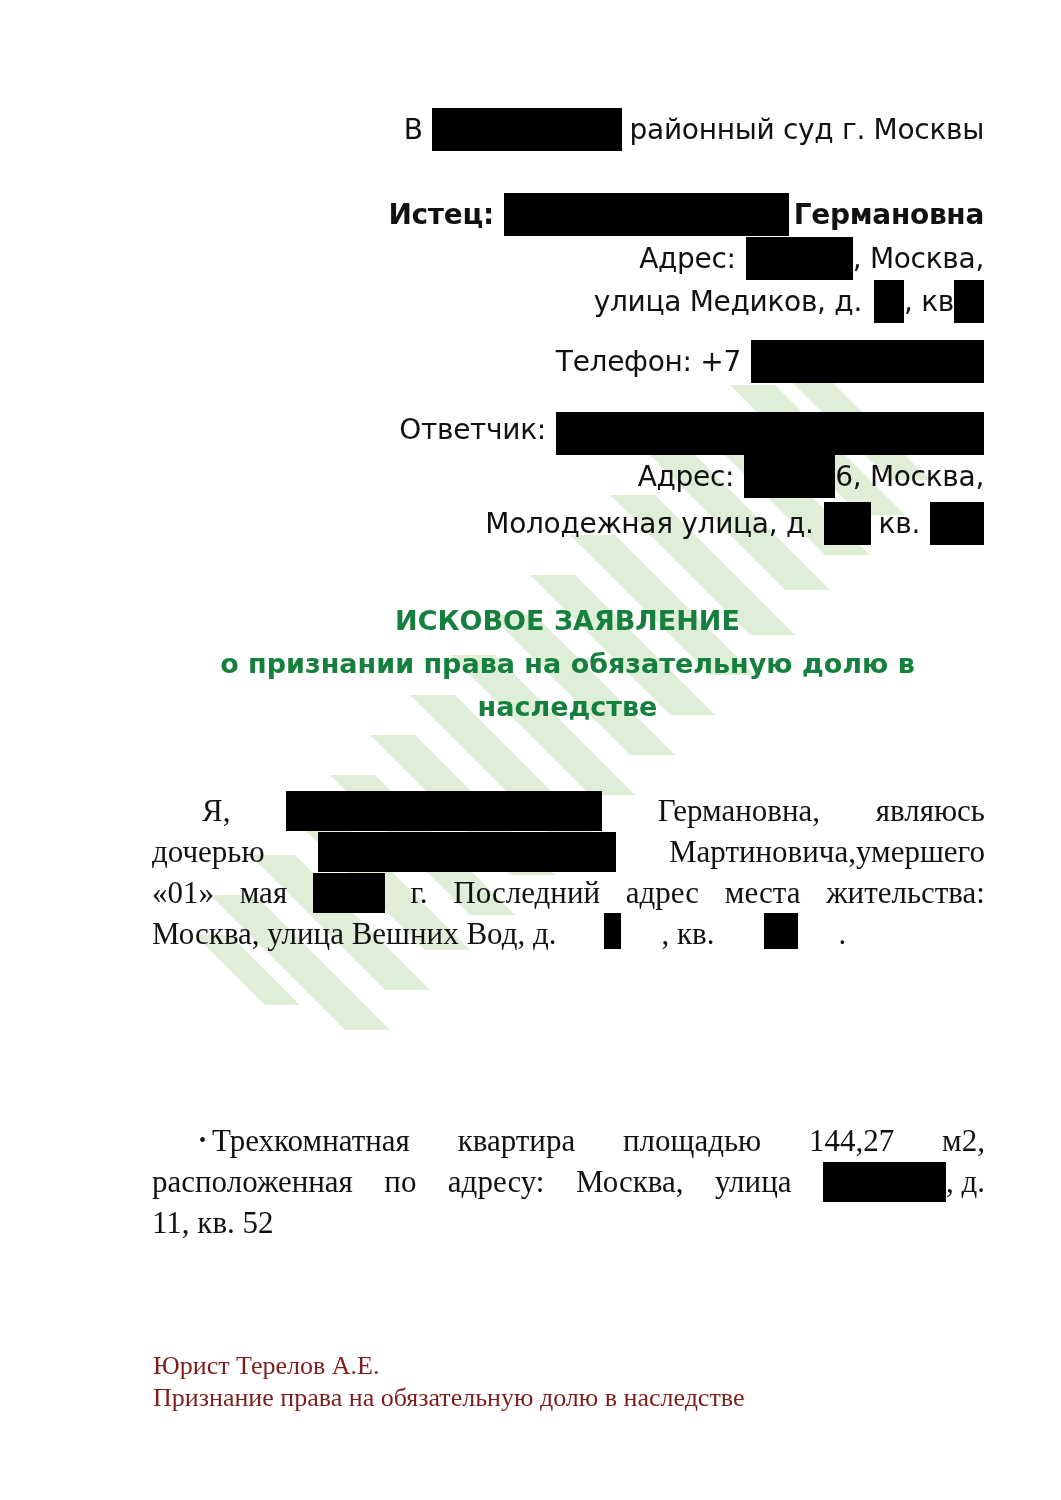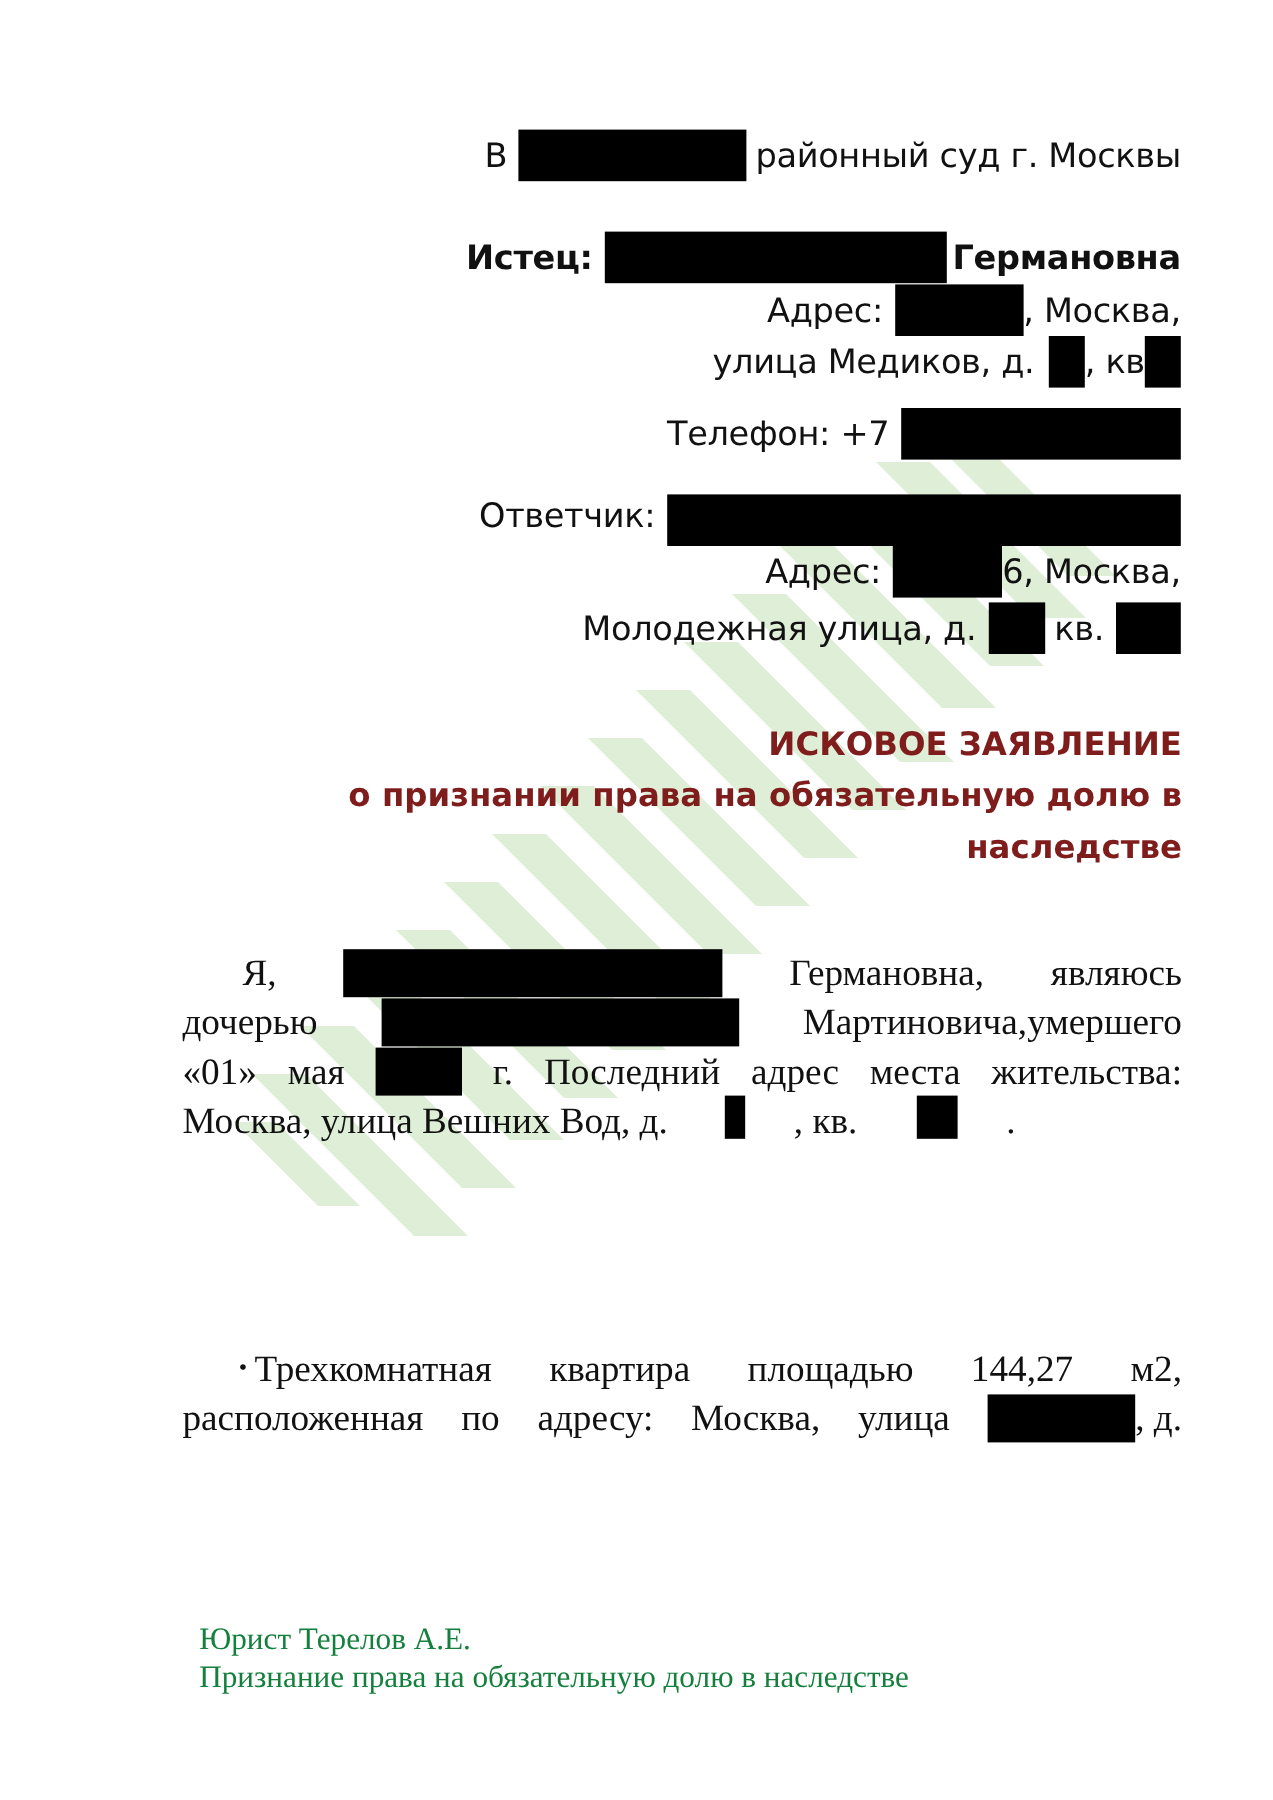--- a/index.html
+++ b/index.html
@@ -4,25 +4,25 @@
 <style>
   html, body { margin:0; padding:0; background:#ffffff; }
   body { width:1061px; height:1500px; position:relative; overflow:hidden; }
   .page { position:absolute; left:0; top:0; width:1061px; height:1500px; background:#fff; }
   .watermark { position:absolute; left:0; top:0; width:1061px; height:1500px; z-index:0; }
   .content { position:absolute; left:0; top:0; width:1061px; height:1500px; z-index:1; }
   .sans { font-family:"DejaVu Sans", "Liberation Sans", sans-serif; }
   .serif { font-family:"Liberation Serif", "DejaVu Serif", serif; }
   .hdr-line { position:absolute; right:77px; font-size:28px; color:#111; white-space:nowrap; line-height:36px; letter-spacing:-0.3px; }
   .redact { display:inline-block; background:#000; vertical-align:middle; }
-  .title { position:absolute; left:150px; width:835px; text-align:right; font-weight:bold; font-size:27px; color:#7f1d1d; line-height:43px; }
+  .title { position:absolute; left:150px; width:835px; text-align:center; font-weight:bold; font-size:27px; color:#15803d; line-height:43px; }
   .para { position:absolute; left:152px; width:833px; font-size:31px; color:#111; line-height:41px; text-align:justify; }
   .justify-line { display:flex; justify-content:space-between; align-items:center; white-space:nowrap; }
   .left-line { white-space:nowrap; display:flex; align-items:flex-start;gap:40px; }
-  .footer { position:absolute; left:166px; font-size:26px; color:#15803d; white-space:nowrap; line-height:32px; }
+  .footer { position:absolute; left:153px; font-size:26px; color:#7f1d1d; white-space:nowrap; line-height:32px; }
 </style>
 </head>
 <body>
 
 <div class="page">
 
   <svg class="watermark" viewBox="0 0 1061 1500" xmlns="http://www.w3.org/2000/svg">
     <g fill="#dfeed6">
 
       <polygon points="770,360 810,360 930,480 890,480"></polygon>
@@ -145,19 +145,22 @@
         <span>расположенная</span>
         <span>по</span>
         <span>адресу:</span>
         <span>Москва,</span>
         <span>улица</span>
         <span style="display:flex;align-items:center;">
           <span class="redact" style="width:123px;height:40px;"></span>
           <span>, д.</span>
         </span>
       </div>
+      <div class="left-line">
+        <span>11, кв. 52</span>
+      </div>
     </div>
 
     <div class="footer serif" style="top:1350px;">Юрист Терелов А.Е.</div>
     <div class="footer serif" style="top:1382px;">Признание права на обязательную долю в наследстве</div>
 
   </div>
 </div>
 
 </body></html>

